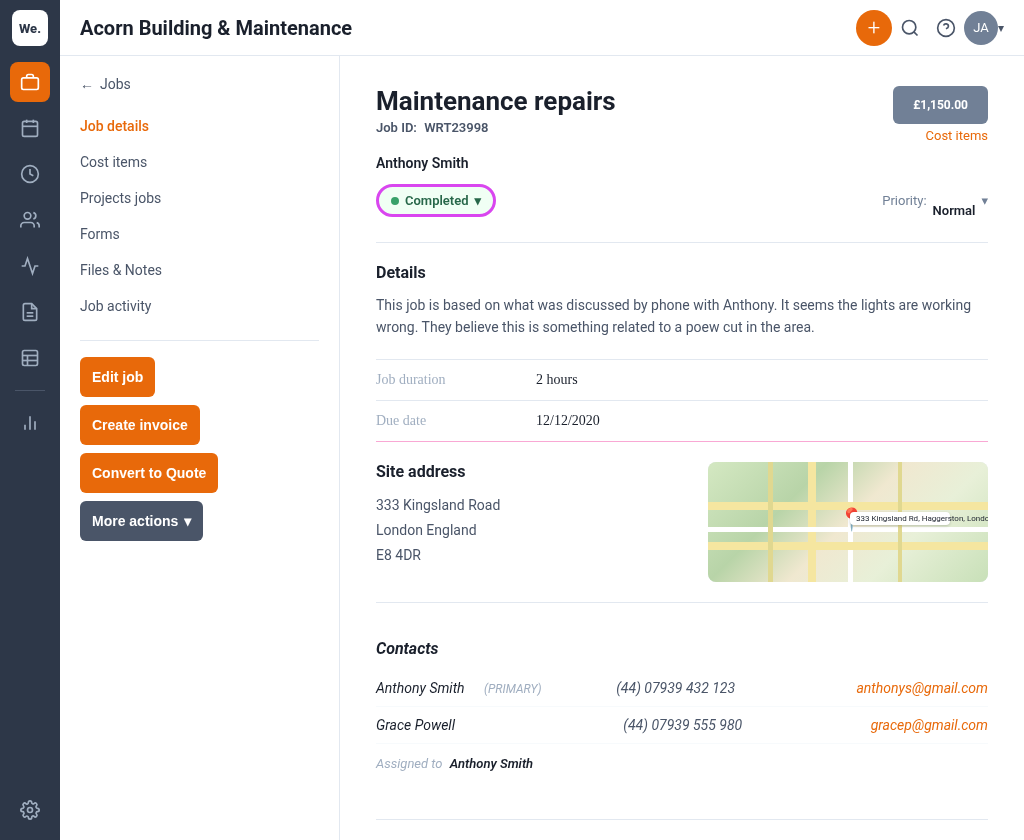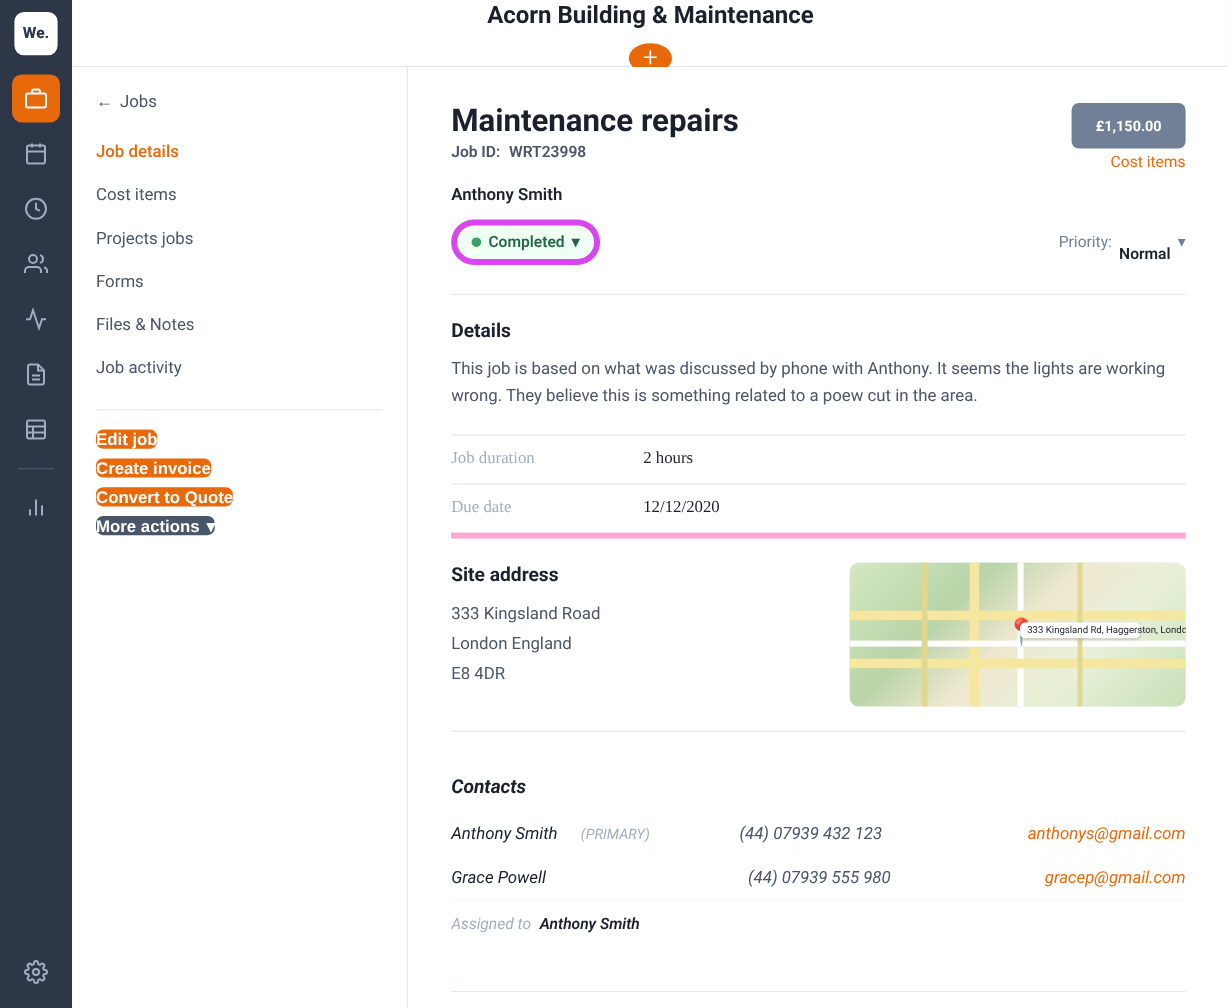--- a/index.html
+++ b/index.html
@@ -42,22 +42,21 @@
       flex-direction: column;
       overflow: hidden;
     }
     .top-header {
       background: white;
       height: 56px;
       display: flex;
       align-items: center;
       padding: 0 20px;
       border-bottom: 1px solid #e2e8f0;
-      gap: 12px;
-      flex-direction: column;
+      gap: 0;
     }
     .top-header-title {
       font-size: 20px;
       font-weight: 700;
       color: #1a202c;
       flex: 1;
     }
     .header-icon-btn {
       width: 36px; height: 36px;
       display: flex; align-items: center; justify-content: center;
@@ -114,21 +113,21 @@
       padding: 10px 20px;
       font-size: 14px;
       color: #4a5568;
       cursor: pointer;
     }
     .sidebar-nav-item.active { color: #e8690a; font-weight: 500; }
     .sidebar-divider { height: 1px; background: #e2e8f0; margin: 16px 20px; }
     .sidebar-btn {
       display: block;
       margin: 8px 20px;
-      padding: 0;
+      padding: 12px;
       border-radius: 6px;
       text-align: center;
       font-size: 14px;
       font-weight: 600;
       cursor: pointer;
       border: none;
     }
     .sidebar-btn-orange { background: #e8690a; color: white; }
     .sidebar-btn-dark { background: #4a5568; color: white; display: flex; align-items: center; justify-content: center; gap: 6px; }
 
@@ -174,21 +173,21 @@
 
     .status-row {
       display: flex;
       align-items: center;
       justify-content: space-between;
       margin-bottom: 24px;
     }
     .status-badge {
       display: flex; align-items: center; gap: 6px;
       background: #f0fff4;
-      border: 5px solid #d946ef;
+      border: 3px solid #d946ef;
       padding: 6px 12px;
       border-radius: 20px;
       font-size: 13px;
       font-weight: 600;
       color: #276749;
       cursor: pointer;
     }
     .status-dot { width: 8px; height: 8px; border-radius: 50%; background: #38a169; }
     .priority-row { display: flex; align-items: center; gap: 6px; font-size: 13px; color: #718096; }
     .priority-value { font-weight: 600; color: #1a202c; margin-top: 20px; }
@@ -207,21 +206,21 @@
       font-size: 14px;
       font-family: Liberation Serif, serif;
     }
     .detail-label { width: 160px; color: #a0aec0; }
     .detail-value { color: #1a202c; font-weight: 500; }
 
     .site-address-section {
       display: flex;
       gap: 24px;
       padding: 20px 0;
-      border-top: 5px solid #f9a8d4;
+      border-top: 1px solid #f9a8d4;
     }
     .address-left { flex: 1; }
     .address-title { font-size: 16px; font-weight: 700; color: #1a202c; margin-bottom: 12px; }
     .address-text { font-size: 14px; color: #4a5568; line-height: 1.8; }
 
     .map-container {
       width: 280px;
       height: 120px;
       background: #e2e8f0;
       border-radius: 8px;

